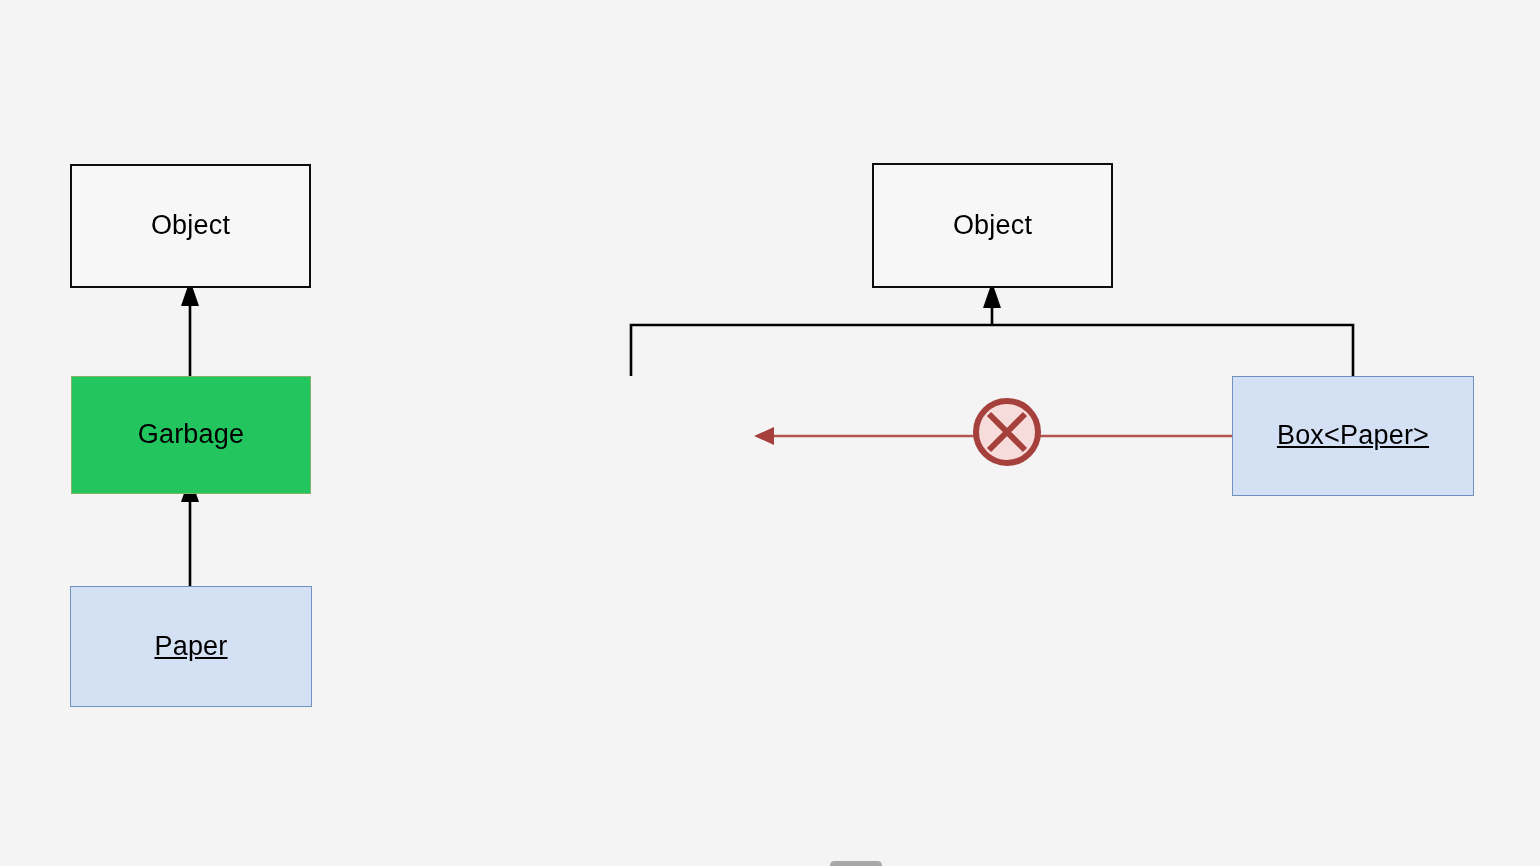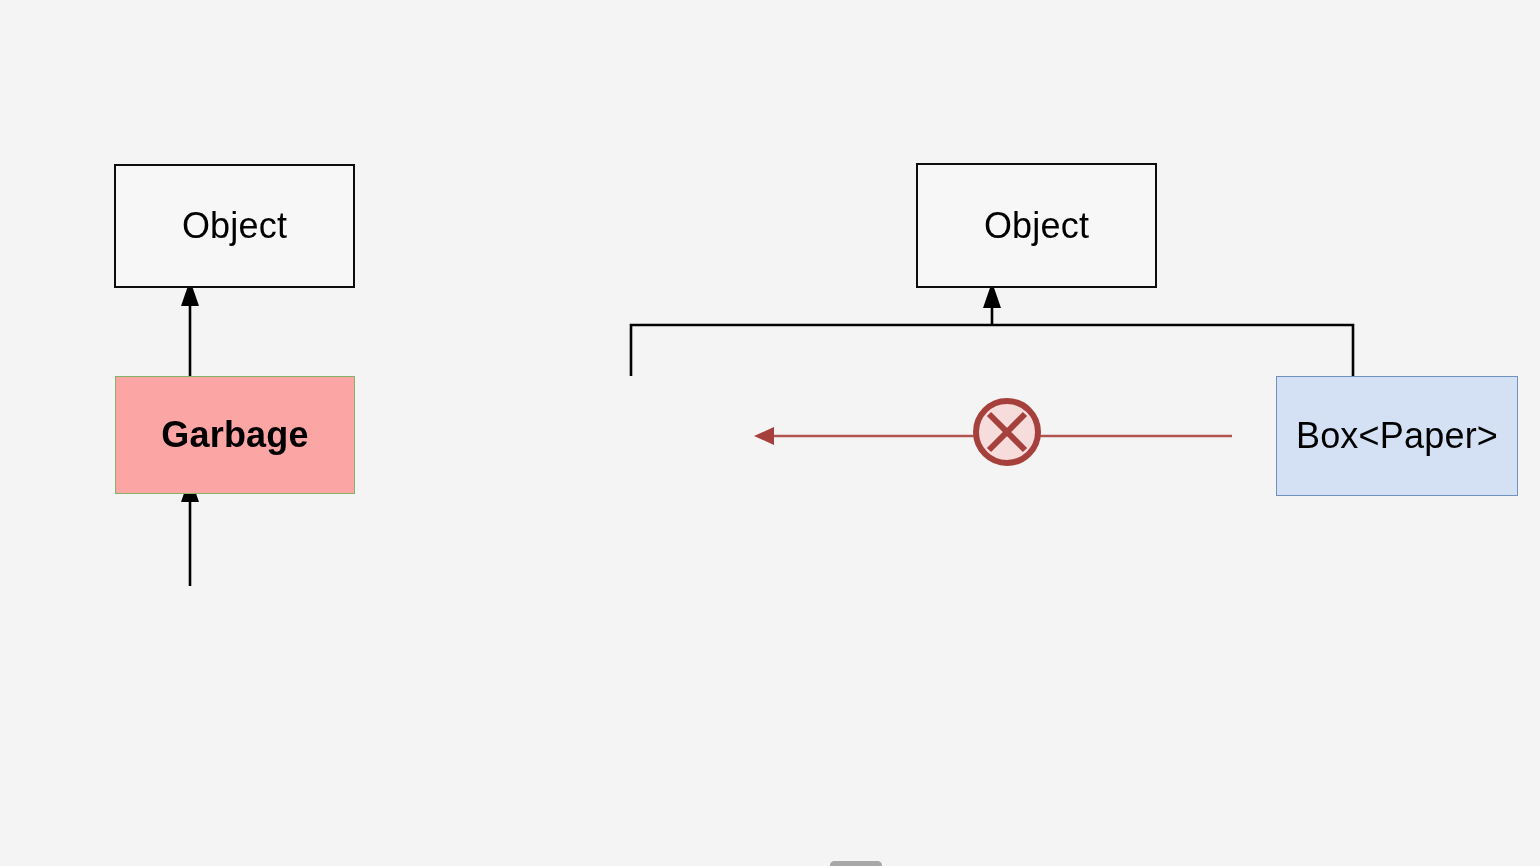--- a/index.html
+++ b/index.html
@@ -26,39 +26,38 @@
   }
 
   .node {
     position: absolute;
     box-sizing: border-box;
     display: flex;
     align-items: center;
     justify-content: center;
     text-align: center;
     color: #000000;
-    font-size: 36px;
+    font-size: 27px;
     line-height: 1.1;
     letter-spacing: 0.2px;
     z-index: 3;
-    margin-left: 44px;
   }
 
   .node-plain {
     background: #f7f7f7;
     border: 2px solid #0d0d0d;
   }
   .node-green {
-    background: #fca5a5;
+    background: #22c55e;
     border: 1.6px solid #82b366;
-    font-weight: bold;
   }
   .node-blue {
     background: #d4e1f5;
     border: 1.6px solid #7092be;
+    text-decoration: underline;
   }
 
   .node-label {
     display: block;
     white-space: nowrap;
   }
 
   svg.edges {
     position: absolute;
     left: 0;
@@ -124,20 +123,23 @@
   </svg>
 
   <div class="node node-plain" style="left:70px; top:164px; width:241px; height:124px;">
     <span class="node-label">Object</span>
   </div>
 
   <div class="node node-green" style="left:71px; top:376px; width:240px; height:118px;">
     <span class="node-label">Garbage</span>
   </div>
 
+  <div class="node node-blue" style="left:70px; top:586px; width:242px; height:121px;">
+    <span class="node-label">Paper</span>
+  </div>
 
   <div class="node node-plain" style="left:872px; top:163px; width:241px; height:125px;">
     <span class="node-label">Object</span>
   </div>
 
 
   <div class="node node-blue" style="left:1232px; top:376px; width:242px; height:120px;">
     <span class="node-label">Box&lt;Paper&gt;</span>
   </div>
 

